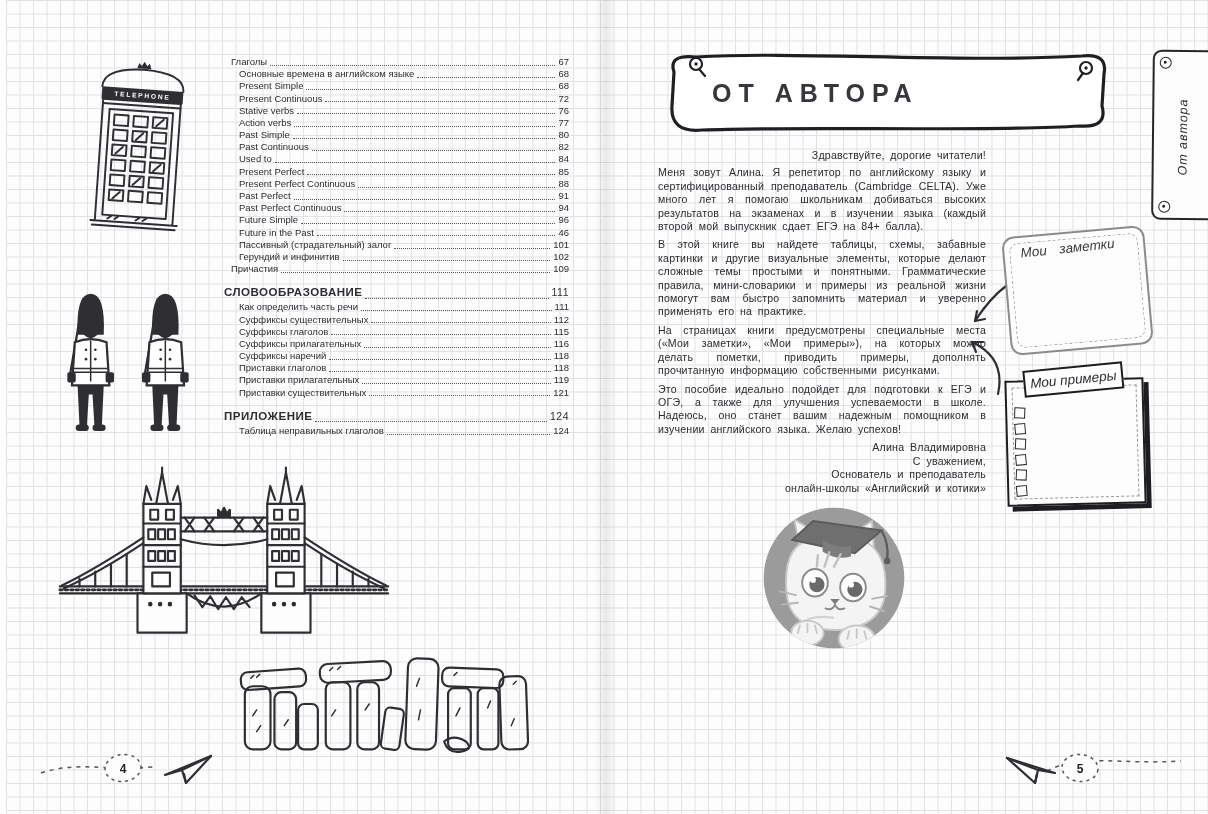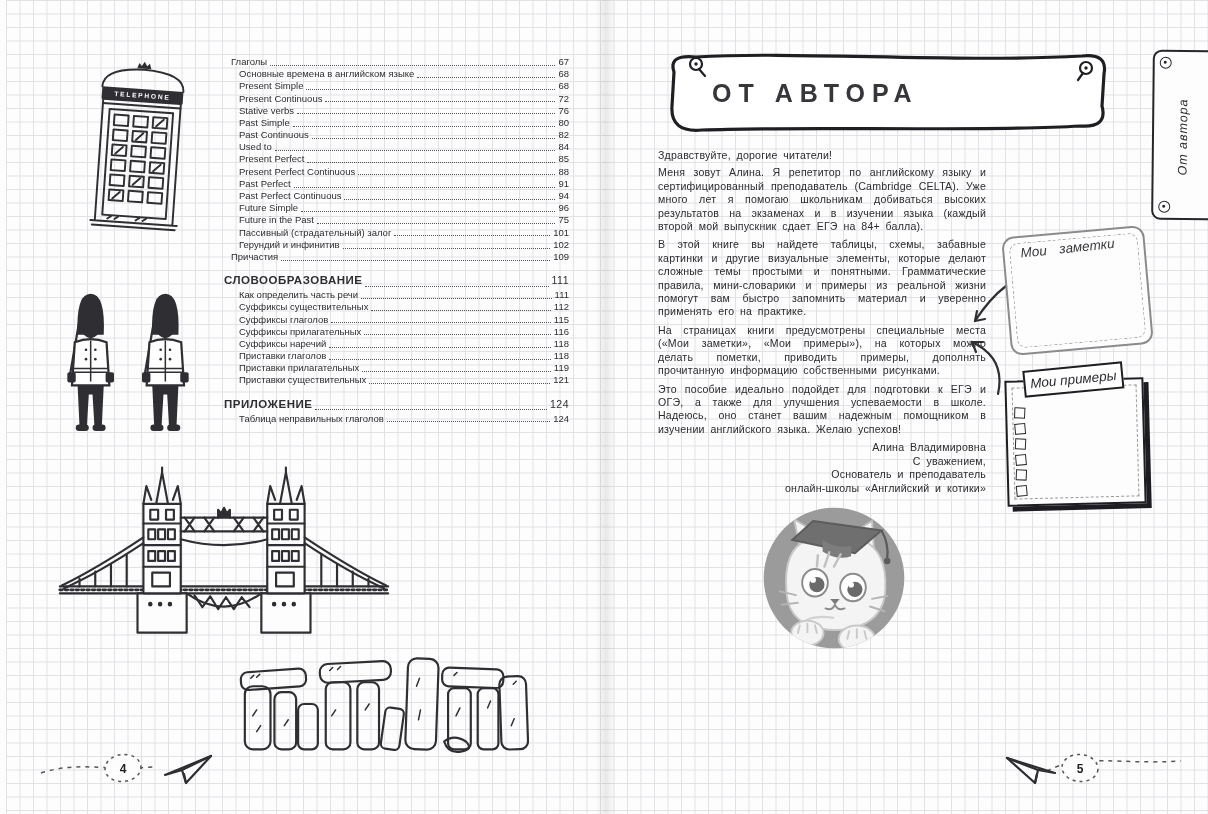--- a/index.html
+++ b/index.html
@@ -26,21 +26,21 @@
   .toc-row { display:flex; align-items:flex-end; height:12.2px; font-size:9.5px; line-height:12.2px; white-space:nowrap; }
   .toc-row.lvl-0 { height:17px; line-height:17px; font-size:11.5px; font-weight:bold; margin-top:9px; letter-spacing:.5px; }
   .toc-row.lvl-1 { margin-left:7px; }
   .toc-row.lvl-2 { margin-left:15px; }
   .toc-leader { flex:1; border-bottom:1.6px dotted #55555a; margin:0 3px 2.5px 3px; min-width:8px; }
   .toc-page { text-align:center; font-size:9.5px; font-weight:normal; }
   .toc-row.lvl-0 .toc-page { font-size:10.5px; }
 
   
   .author-text { left:658px; top:149px; width:328px; font-size:10.6px; line-height:13.4px; letter-spacing:.2px; word-spacing:2.6px; color:#2b2b30; }
-  .greeting { text-align:left; margin-bottom:4px; }
+  .greeting { text-align:right; margin-bottom:4px; }
   .author-text p { text-align:justify; margin-bottom:5px; }
   .signature { margin-top:3px; text-align:right; line-height:13.6px; }
 
   
   .banner { left:650px; top:46px; width:484px; height:96px; }
   .banner-title { font-weight:bold; font-size:25px; letter-spacing:7px; fill:#36363b; }
 
   
   .side-tab { left:1152px; top:50px; width:68px; height:170px; background:#fdfdfd;
     border:2.5px solid #26262b; border-radius:9px; transform:rotate(0.6deg); }
@@ -141,20 +141,25 @@
           <span class="toc-leader"></span>
           <span class="toc-page">72</span>
         </div>
 
         <div class="toc-row lvl-2">
           <span>Stative verbs</span>
           <span class="toc-leader"></span>
           <span class="toc-page">76</span>
         </div>
 
+        <div class="toc-row lvl-2">
+          <span>Action verbs</span>
+          <span class="toc-leader"></span>
+          <span class="toc-page">77</span>
+        </div>
 
         <div class="toc-row lvl-2">
           <span>Past Simple</span>
           <span class="toc-leader"></span>
           <span class="toc-page">80</span>
         </div>
 
         <div class="toc-row lvl-2">
           <span>Past Continuous</span>
           <span class="toc-leader"></span>
@@ -193,21 +198,21 @@
 
         <div class="toc-row lvl-2">
           <span>Future Simple</span>
           <span class="toc-leader"></span>
           <span class="toc-page">96</span>
         </div>
 
         <div class="toc-row lvl-2">
           <span>Future in the Past</span>
           <span class="toc-leader"></span>
-          <span class="toc-page">75</span>
+          <span class="toc-page">46</span>
         </div>
 
         <div class="toc-row lvl-2">
           <span>Пассивный (страдательный) залог</span>
           <span class="toc-leader"></span>
           <span class="toc-page">101</span>
         </div>
 
         <div class="toc-row lvl-2">
           <span>Герундий и инфинитив</span>

